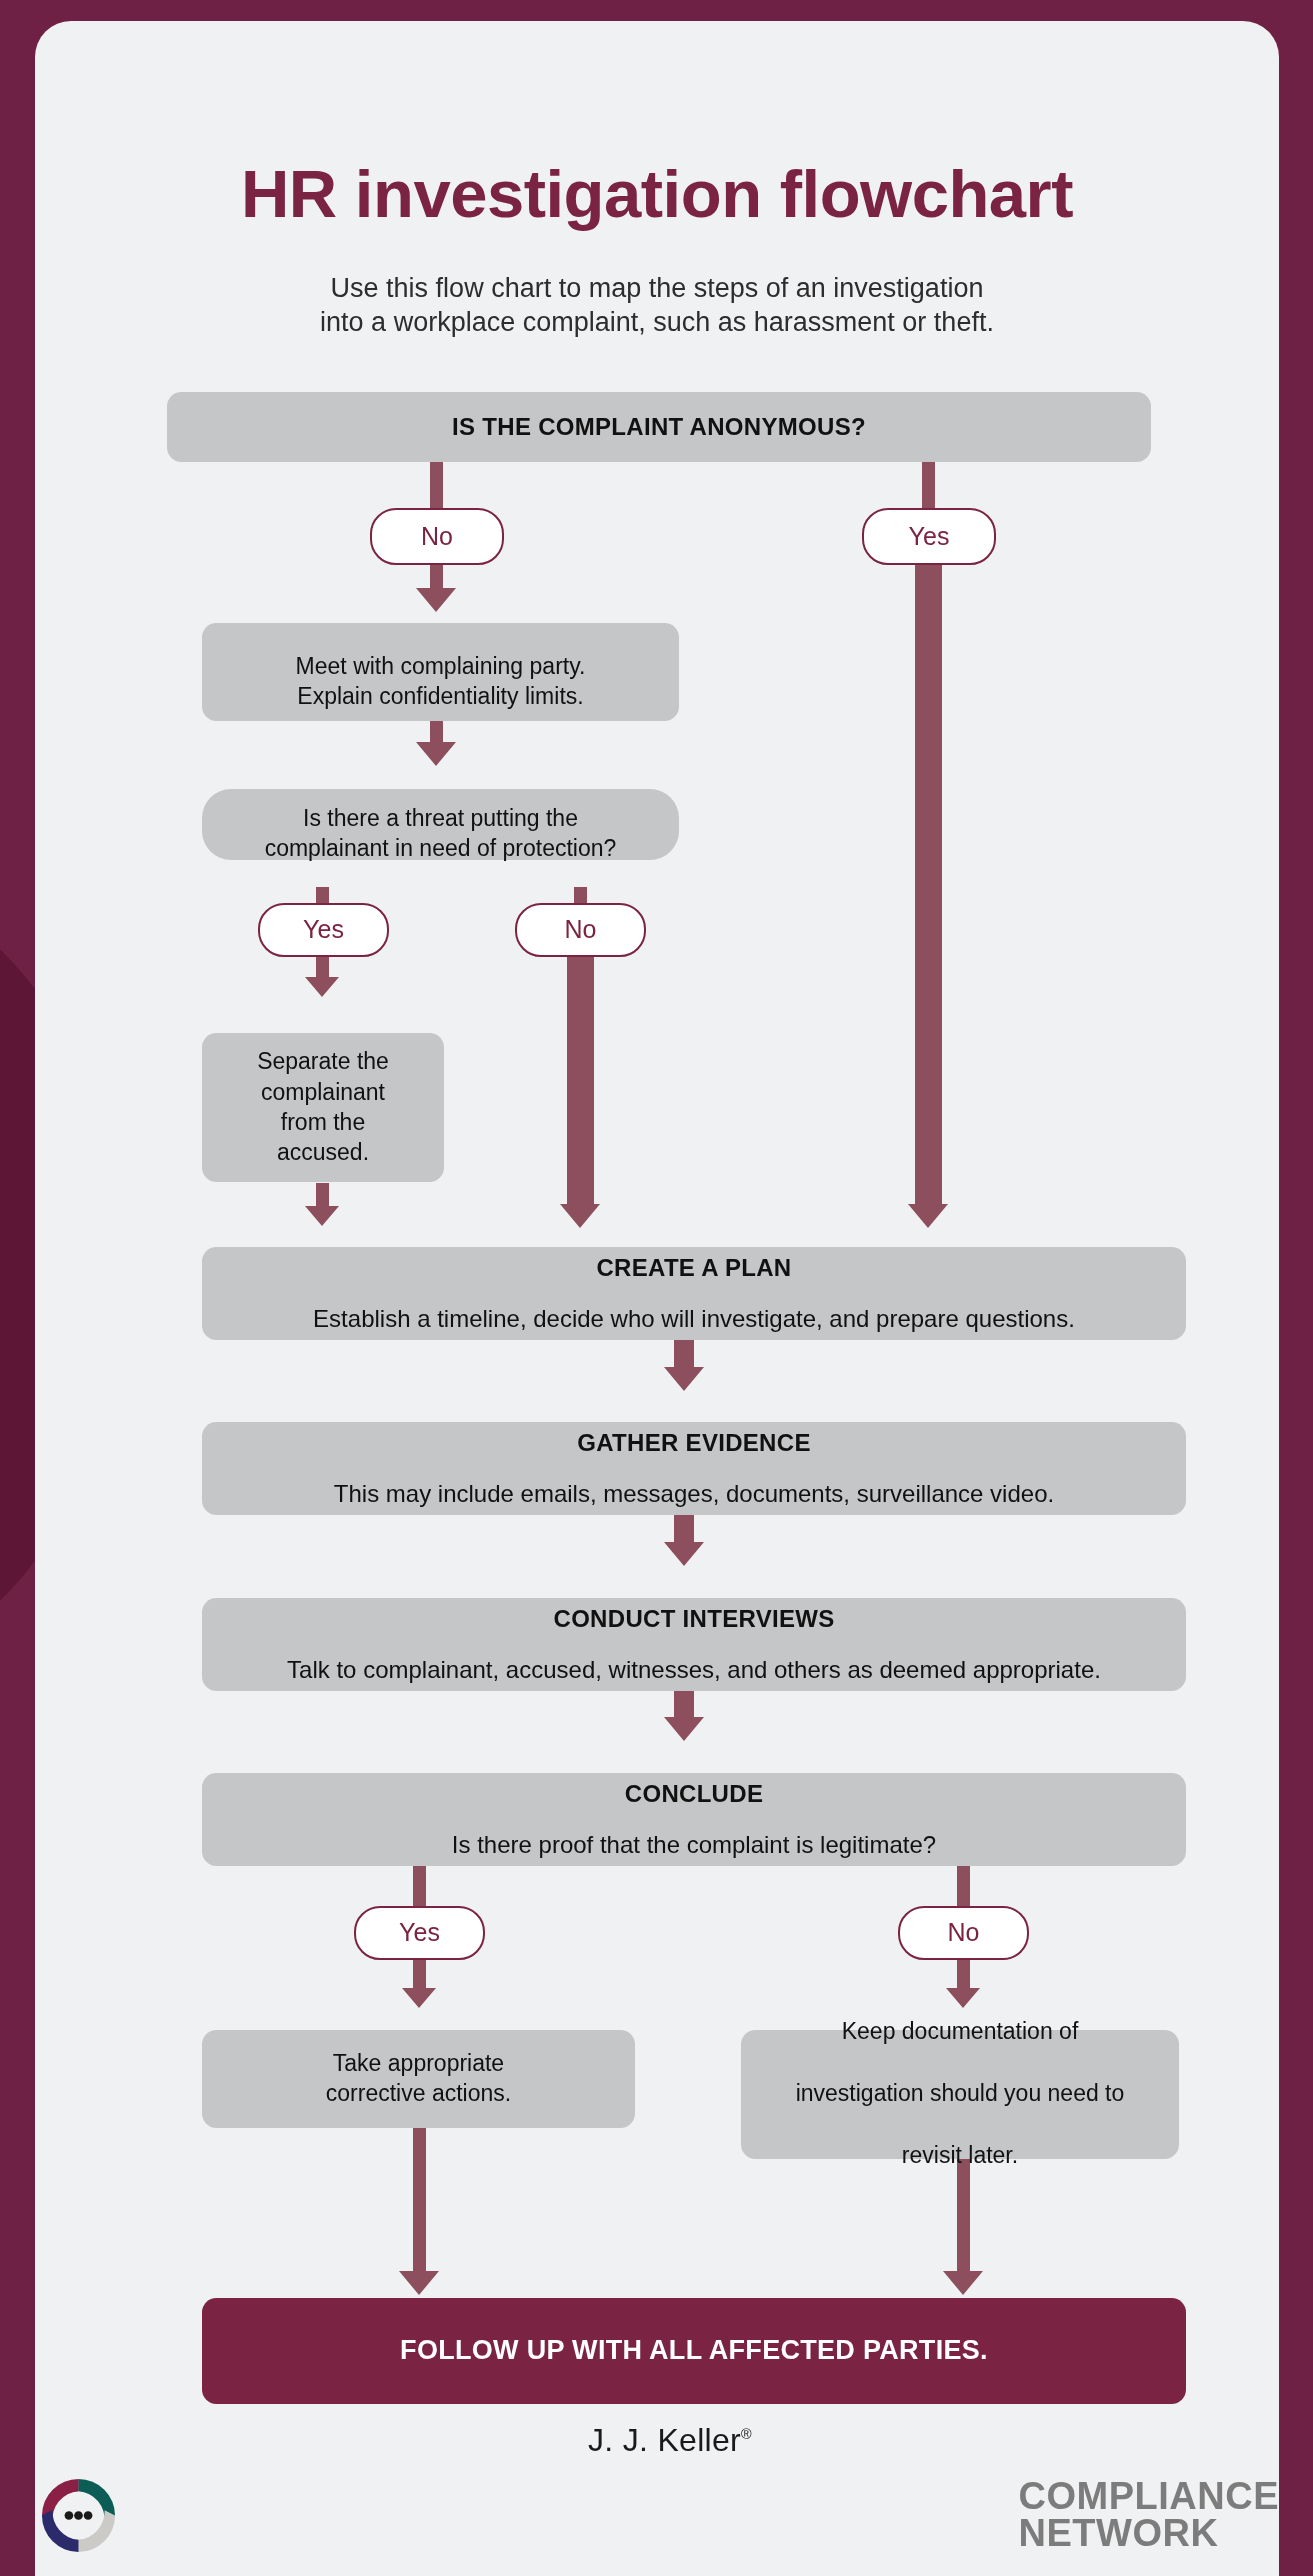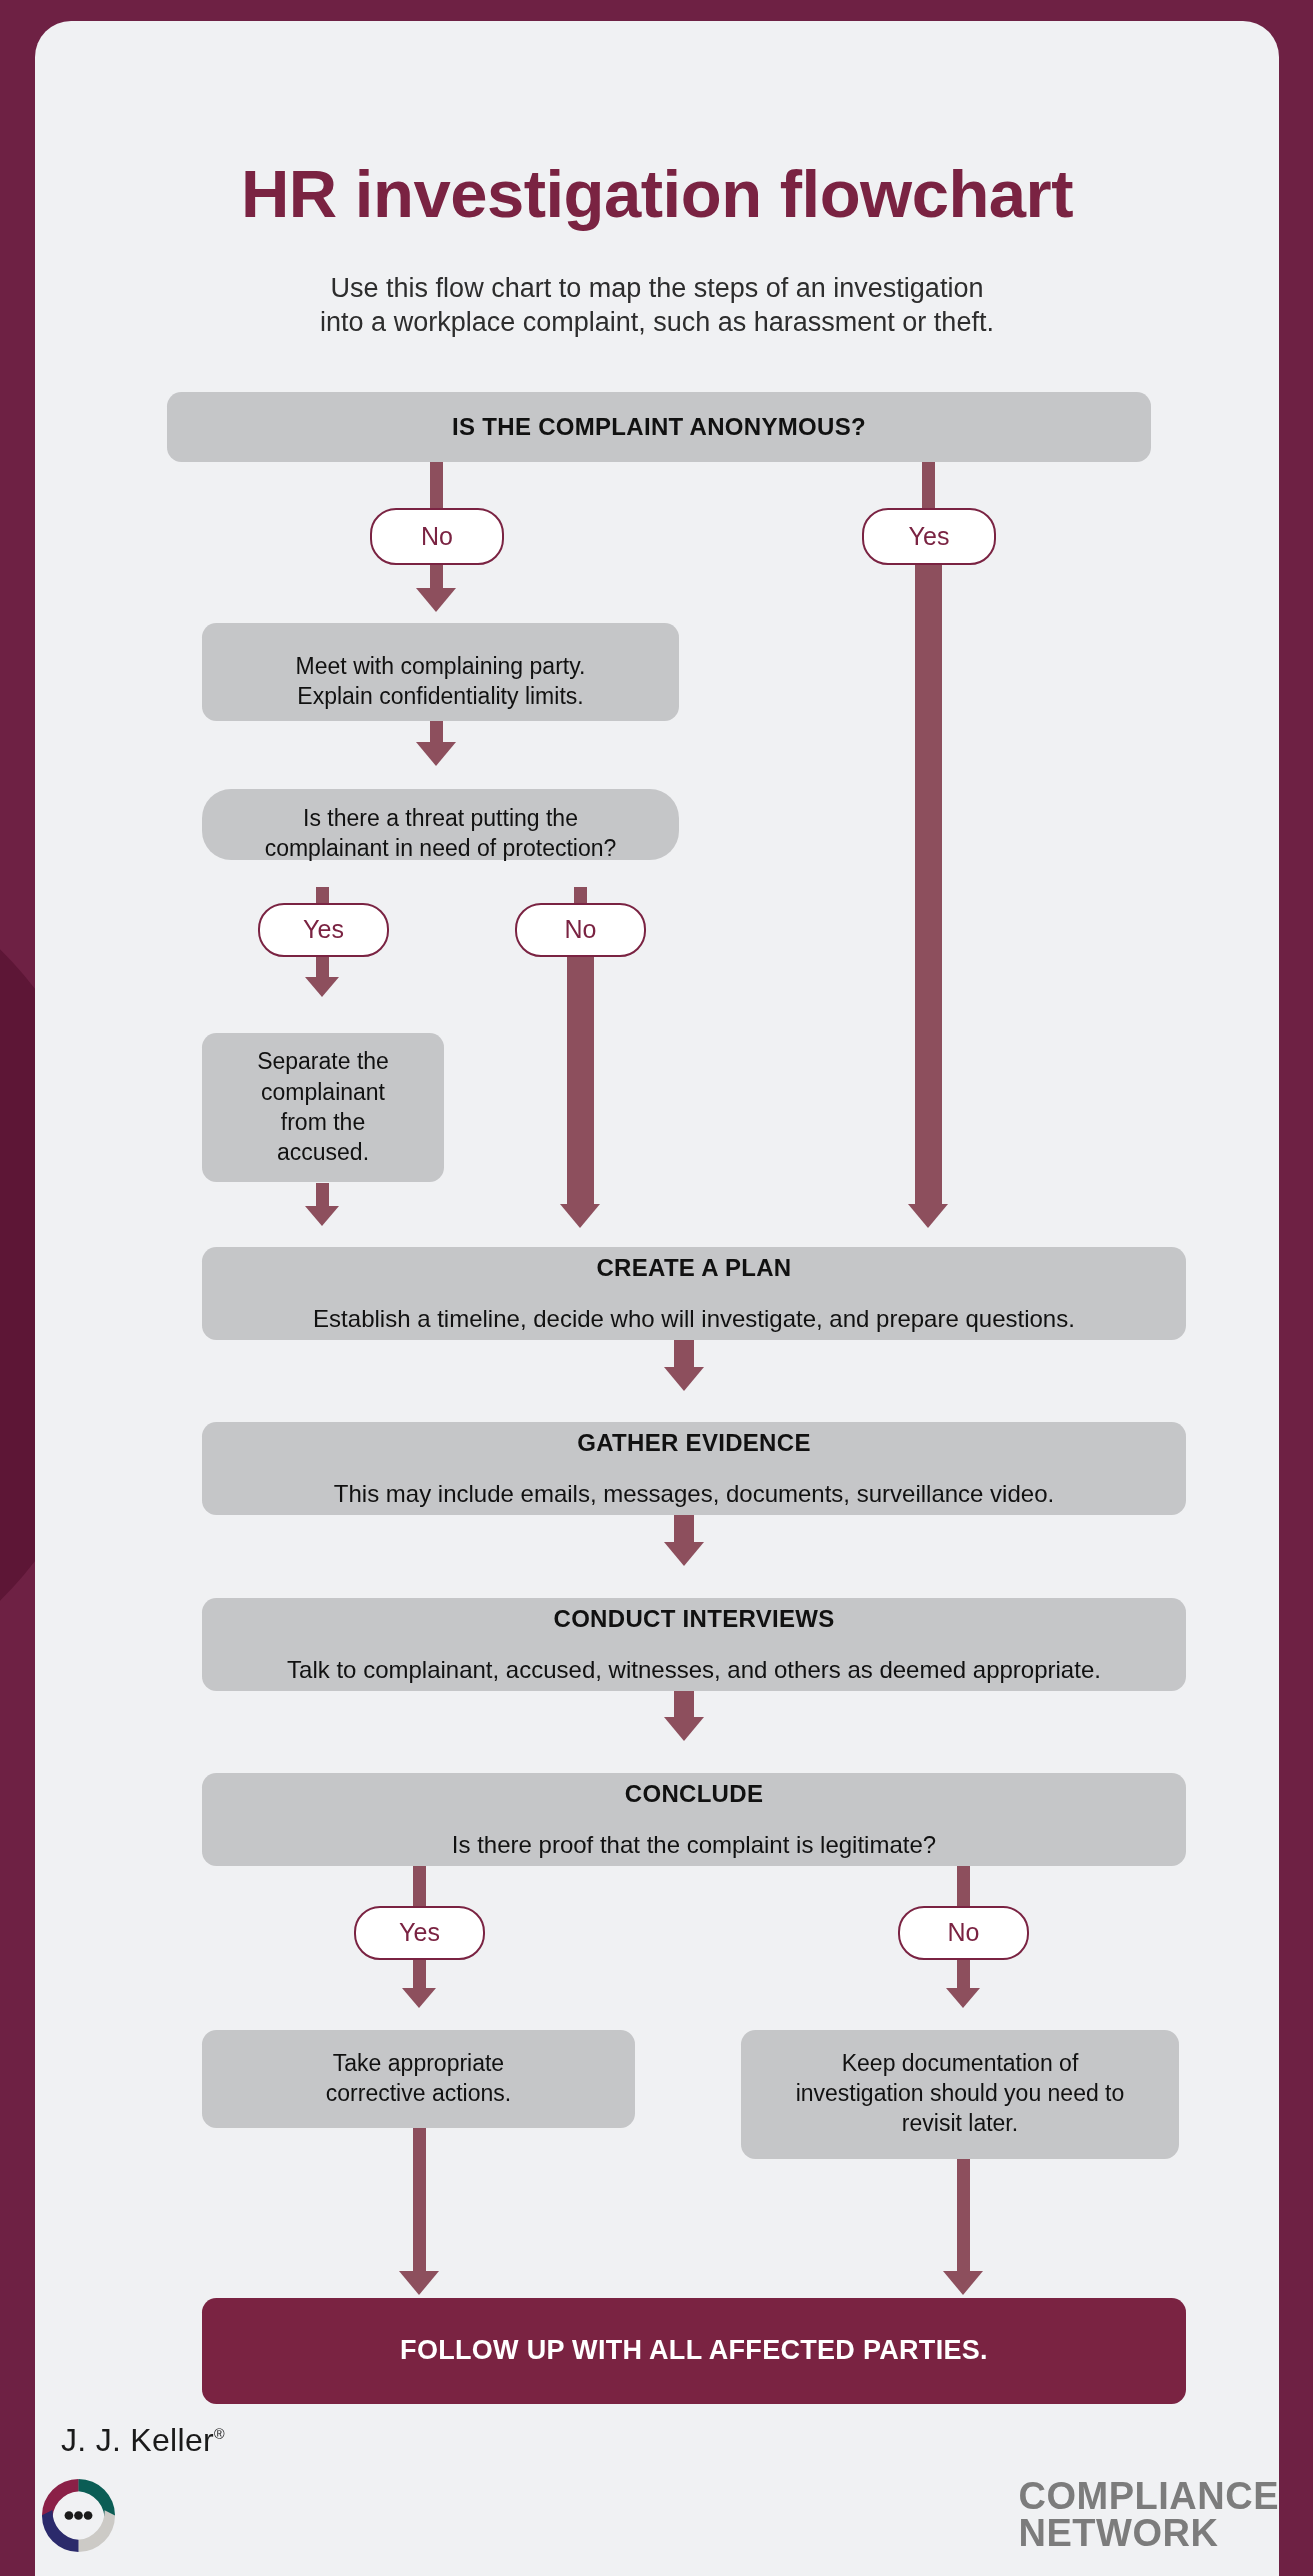--- a/index.html
+++ b/index.html
@@ -105,21 +105,21 @@
     border-radius:26px;
     color:#7a2342;
     display:flex; align-items:center; justify-content:center;
     font-size:25px;
     z-index:8;
   }
 
   
   #footer { position:absolute; left:0; top:2401px; width:100%; z-index:6; }
   #brand-name {
-    text-align:left;
+    text-align:center;
     font-size:32px;
     color:#1a1a1a;
     letter-spacing:0.3px;
     padding-left:26px;
   }
   #brand-name sup { font-size:14.4px; vertical-align:super; }
   #logo-row {
     margin-top:13.4px;
     display:flex; align-items:center; justify-content:space-between; gap:15.5px;
   }
@@ -237,21 +237,21 @@
   <div class="conn" style="left:922px; top:1936px; width:13.4px; height:33px;"></div>
   <div class="arrowhead sm" style="left:911px; top:1967px;"></div>
 
   <div class="node small" style="left:167px; top:2009px; width:433px; height:98px;">
     <div class="bd" style="margin-top:0;">Take appropriate</div>
     <div class="bd" style="margin-top:0;">corrective actions.</div>
   </div>
   <div class="conn" style="left:378px; top:2107px; width:13.4px; height:147px;"></div>
   <div class="arrowhead" style="left:364px; top:2250px;"></div>
 
-  <div class="node small" style="left:706px; top:2009px; width:438px; height:129px;">
+  <div class="node small" style="left:706px; top:2009px; width:438px; height:129px;gap:32px;">
     <div class="bd" style="margin-top:0;">Keep documentation of</div>
     <div class="bd" style="margin-top:0;">investigation should you need to</div>
     <div class="bd" style="margin-top:0;text-align:center;">revisit later.</div>
   </div>
   <div class="conn" style="left:922px; top:2138px; width:13.4px; height:116px;"></div>
   <div class="arrowhead" style="left:908px; top:2250px;"></div>
 
   <div class="node final" style="left:167px; top:2277px; width:984px; height:106px;">
     <div class="hd">FOLLOW UP WITH ALL AFFECTED PARTIES.</div>
   </div>

